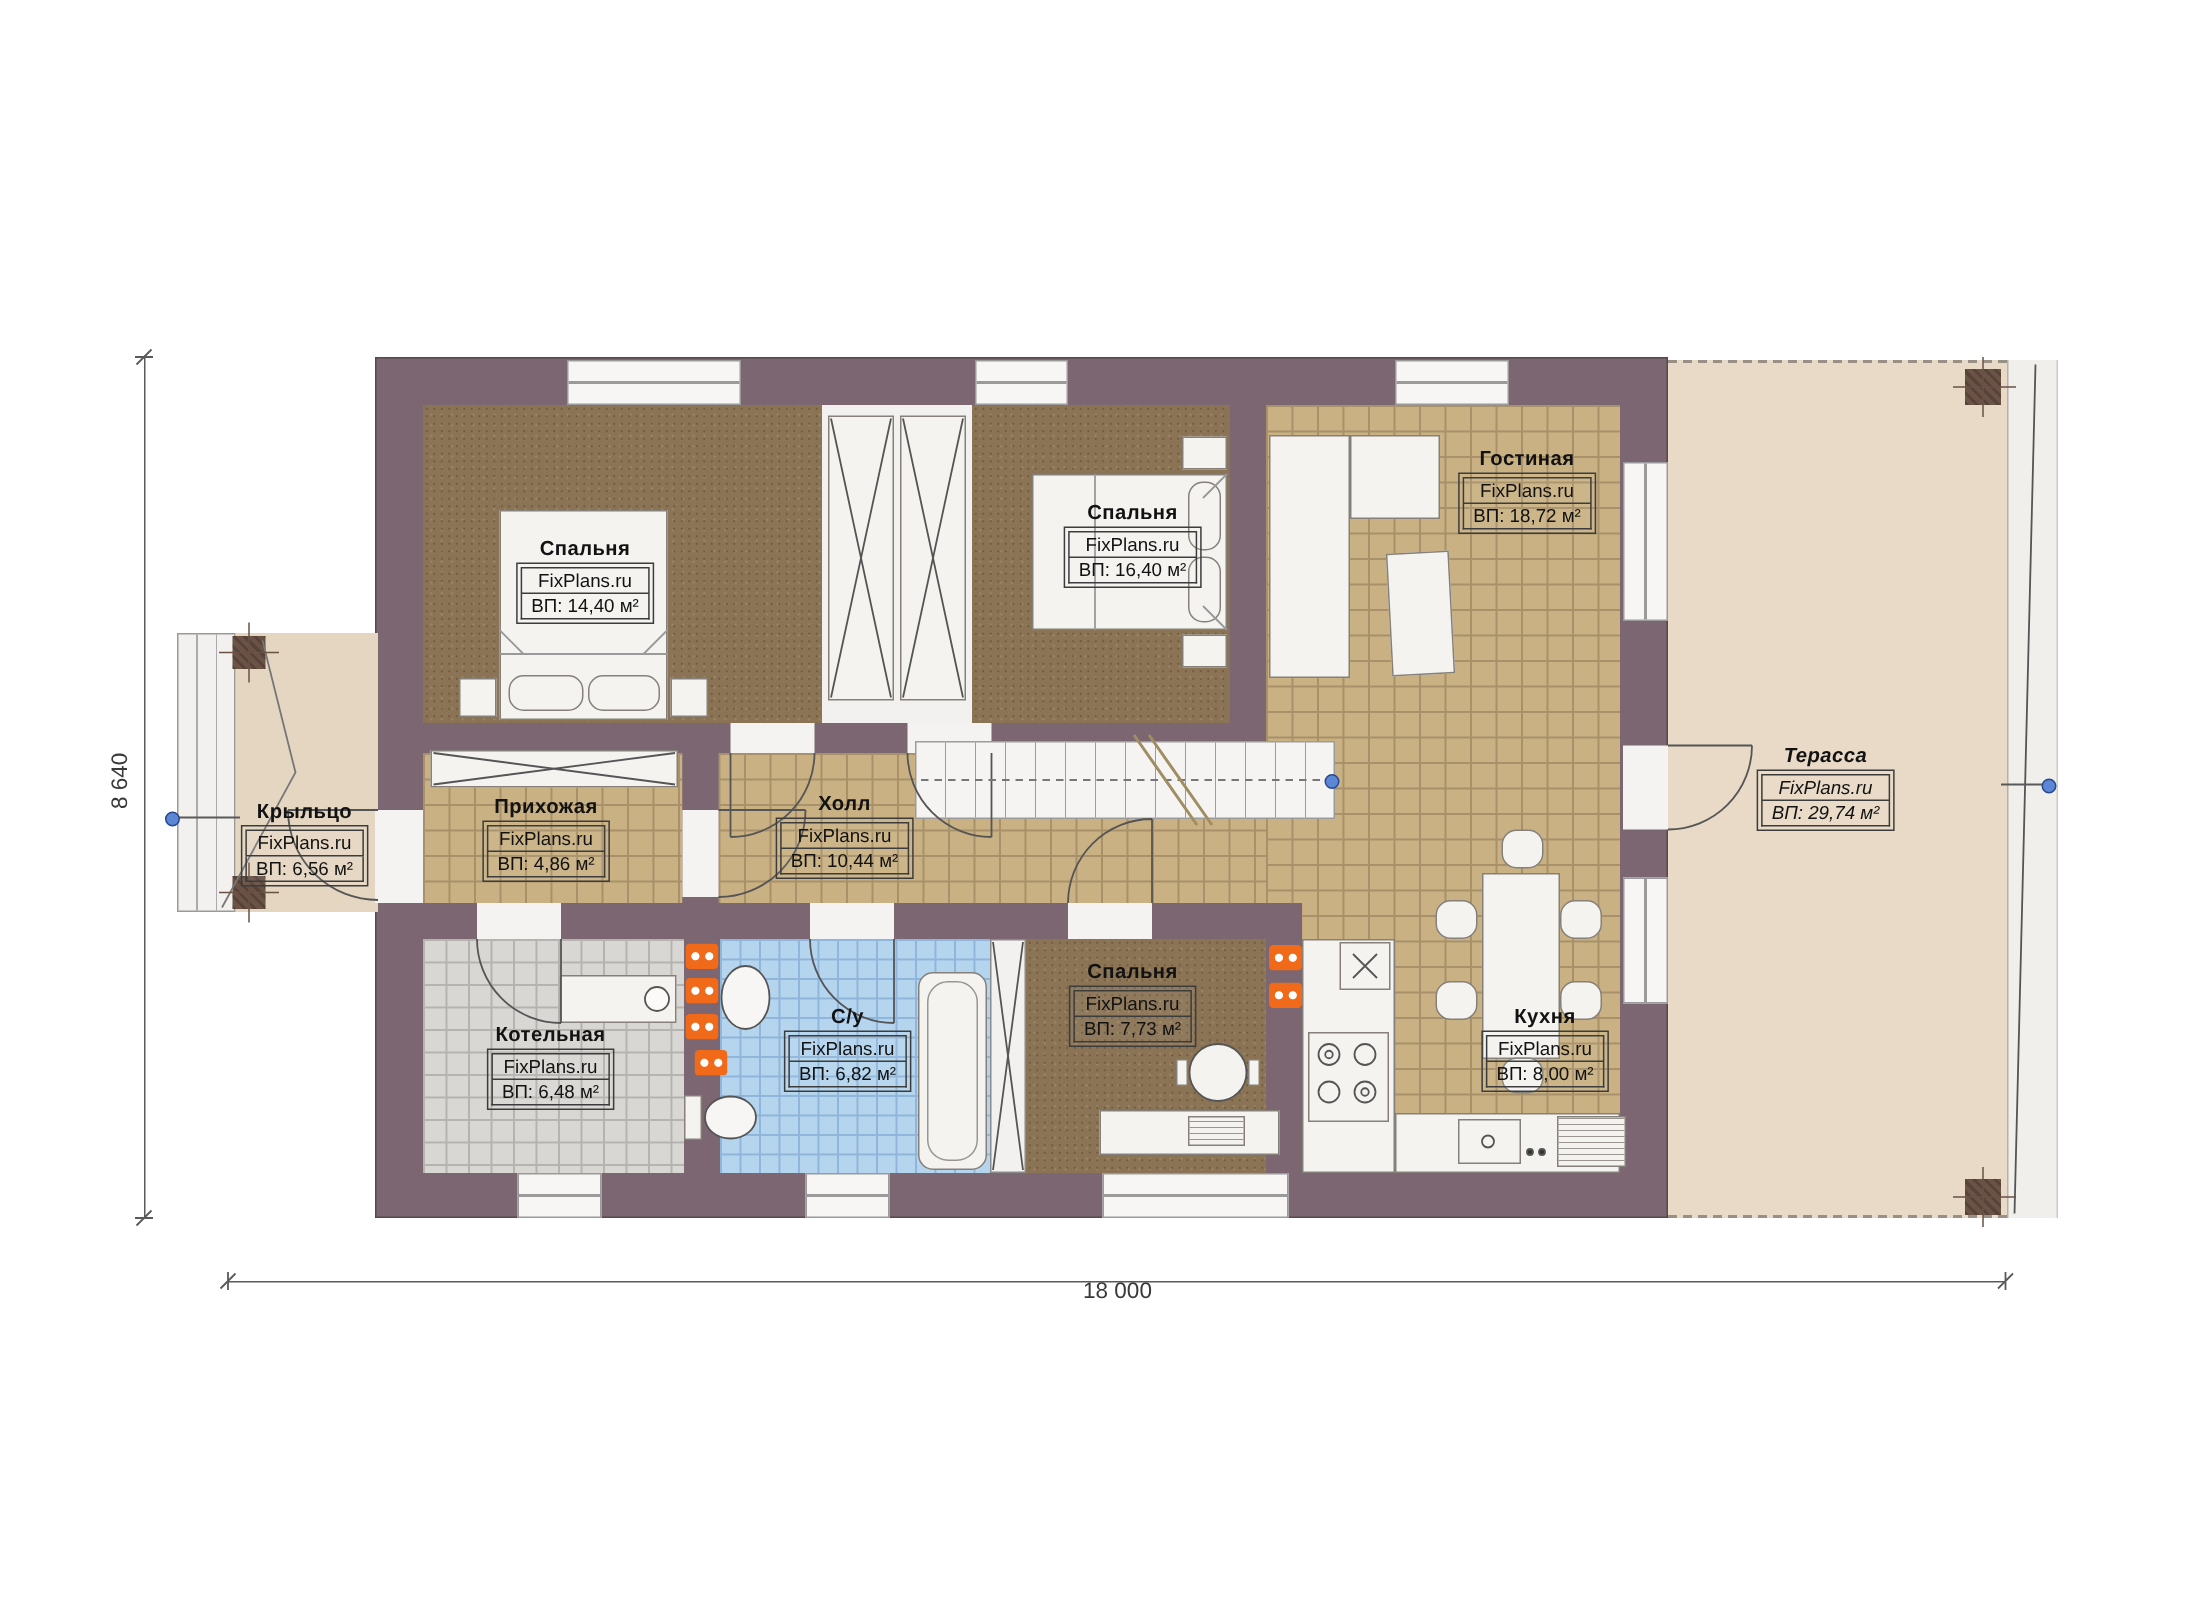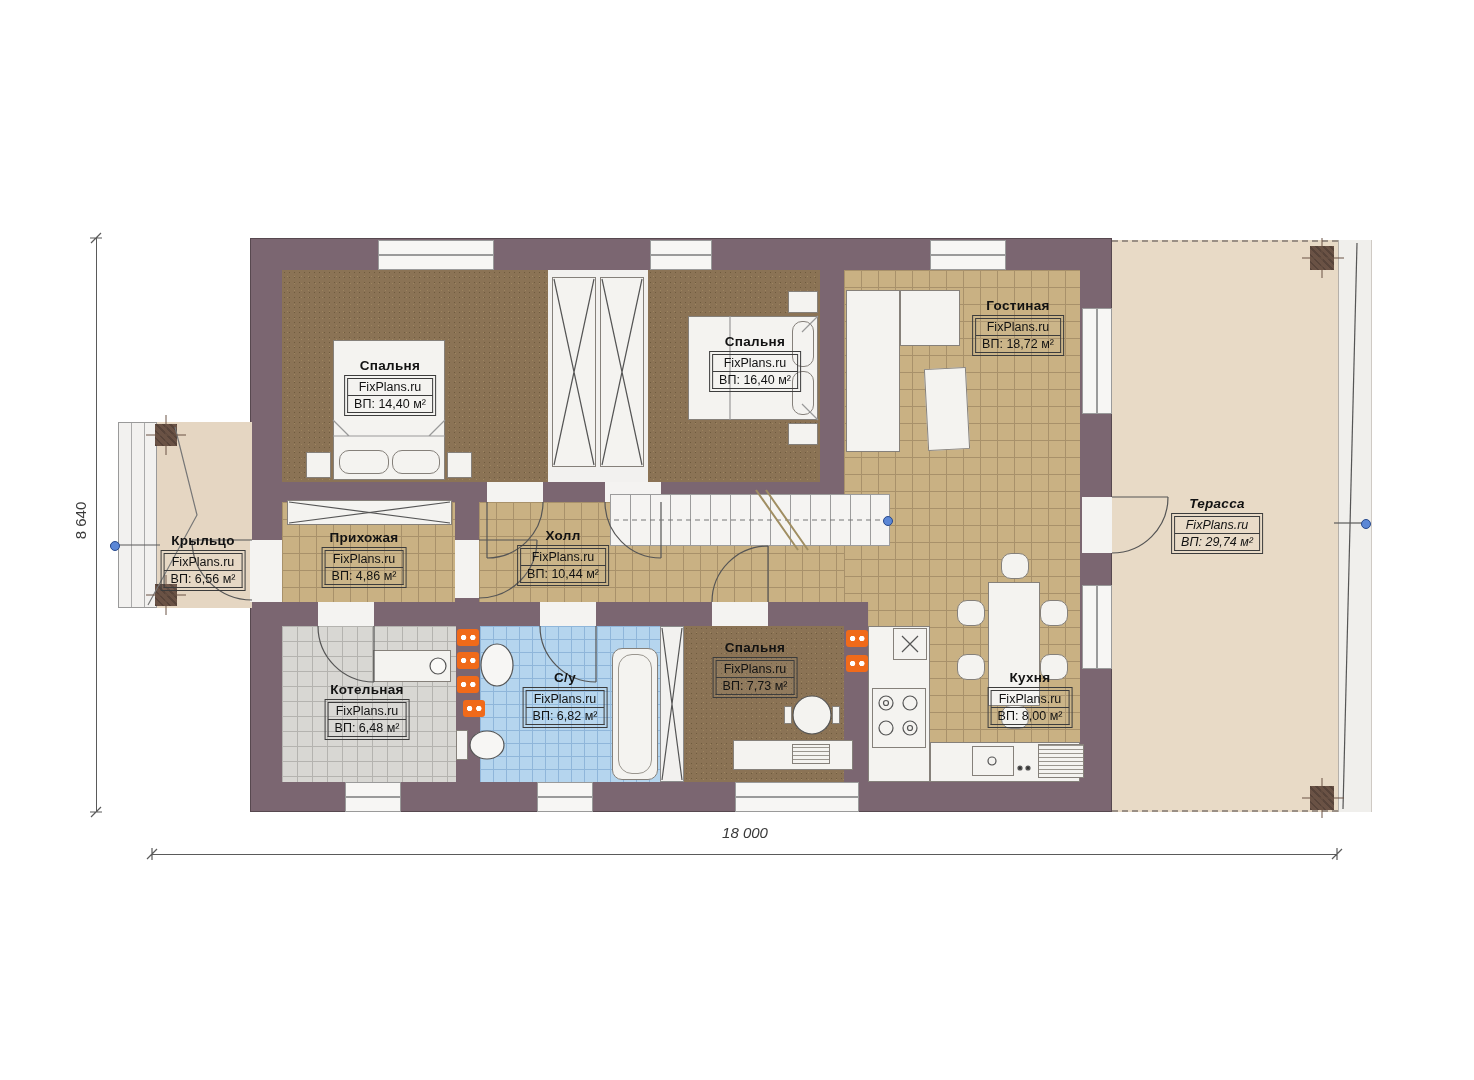--- a/index.html
+++ b/index.html
@@ -62,21 +62,21 @@
   .ventx{position:absolute;z-index:9;background:#f4f3f0;border:1px solid #85807a;box-sizing:border-box;}
 </style>
 </head>
 <body>
 
 <div id="stage" style="--wall: #7b6671; --bedroom: #8b7355; --tan: #c9b183; --grayfloor: #d8d7d3; --bluefloor: #b5d5ee; --terr: #e8dac6; --rad: #f06a1a; --grip: #5b87d6;">
 
   <div class="abs dimline" style="left:96px;top:238px;width:1px;height:574px;"></div>
   <div class="abs dimline" style="left:152px;top:854px;width:1185px;height:1px;"></div>
   <div class="dimtext" style="left:45px;top:512px;width:70px;transform:rotate(-90deg);">8 640</div>
-  <div class="dimtext" style="left:700px;top:824px;width:90px;font-style:italic;">18 000</div>
+  <div class="dimtext" style="left:700px;top:852px;width:90px;">18 000</div>
 
   <div class="abs house-base" style="left:250px;top:238px;width:862px;height:574px;"></div>
 
   <div class="abs floor floor-brown" style="left:282px;top:270px;width:266px;height:212px;"></div>
   <div class="abs floor floor-white" style="left:548px;top:270px;width:100px;height:212px;"></div>
   <div class="abs floor floor-brown" style="left:648px;top:270px;width:172px;height:212px;"></div>
   <div class="abs floor tile-tan" style="left:844px;top:270px;width:236px;height:512px;clip-path:polygon(0 0,100% 0,100% 100%,10.2% 100%,10.2% 64.9%,0 64.9%);"></div>
   <div class="abs floor tile-tan" style="left:282px;top:502px;width:173px;height:100px;"></div>
   <div class="abs floor tile-tan" style="left:479px;top:502px;width:365px;height:100px;"></div>
   <div class="abs floor tile-gray" style="left:282px;top:626px;width:174px;height:156px;"></div>

